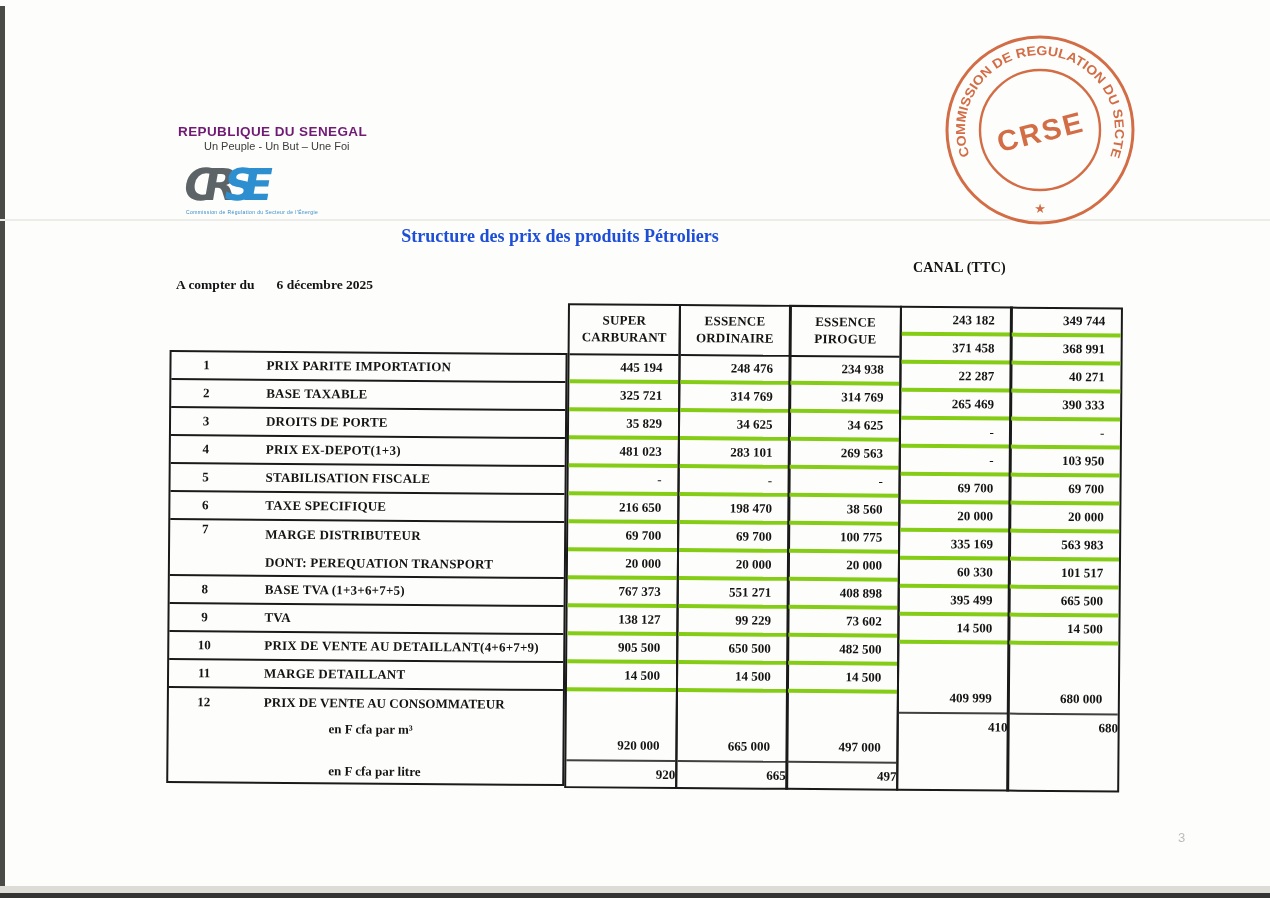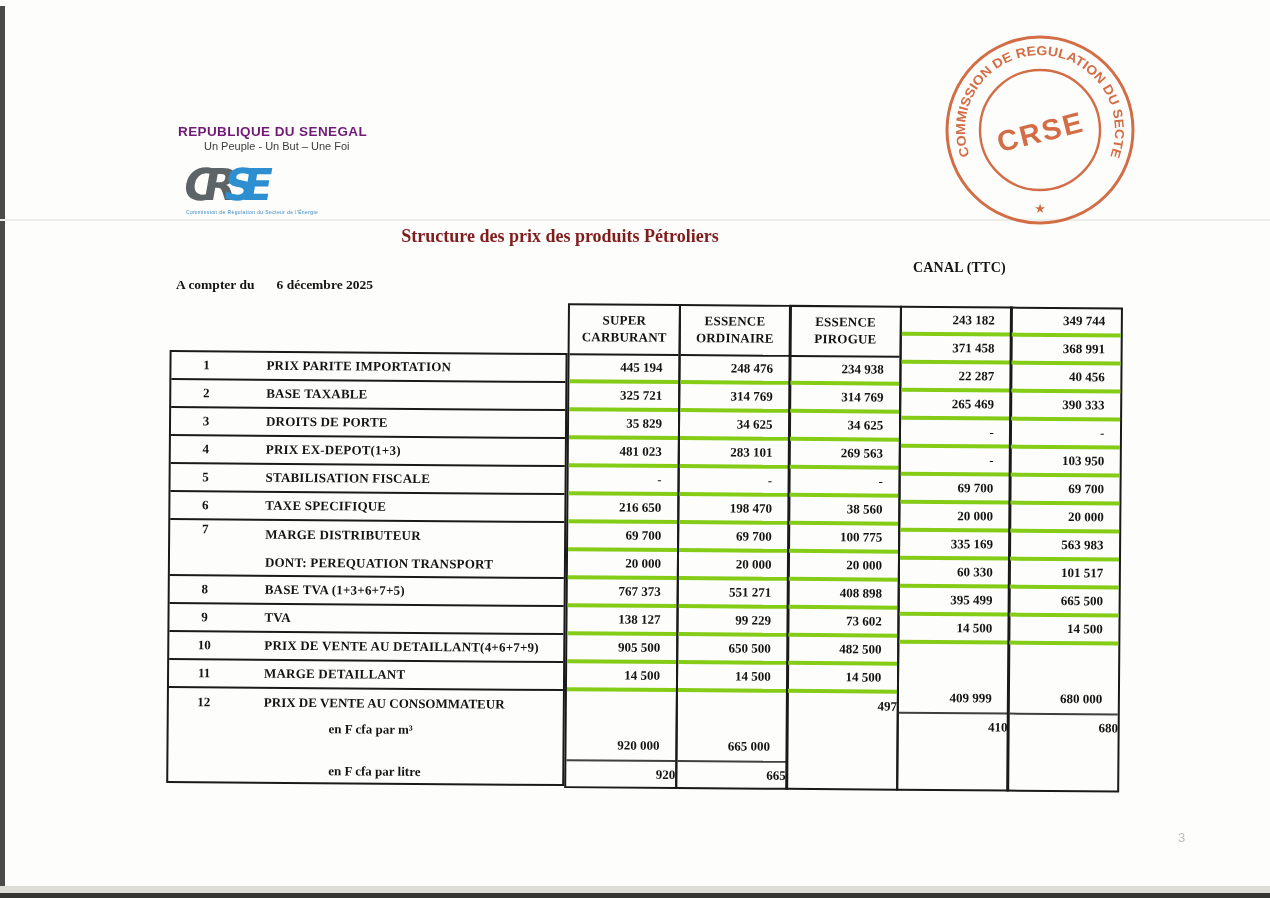--- a/index.html
+++ b/index.html
@@ -23,21 +23,21 @@
   .crse-logo .g{color:#5d6468;}
   .crse-logo .b{color:#2e8fd0;}
   .crse-logo .r{margin-left:-10px;}
   .logo-sub{margin-top:2px;margin-left:8px;font-family:"Liberation Sans",sans-serif;font-size:5px;color:#3489c6;white-space:nowrap;letter-spacing:.4px;}
 
   
   .stamp{position:absolute;left:940px;top:30px;width:200px;height:200px;opacity:.92;}
 
   
   .doc-title{position:absolute;left:300px;top:226px;width:520px;text-align:center;
-    font-size:18px;font-weight:bold;color:#7f1d1d;}
+    font-size:18px;font-weight:bold;color:#1d4ed8;}
   .canal{position:absolute;left:913px;top:260px;font-size:14px;font-weight:bold;letter-spacing:.2px;}
   .date-line{position:absolute;left:176px;top:277px;font-size:13.5px;font-weight:bold;}
   .date-line .dt{margin-left:22px;}
 
   
   .ptable{position:absolute;left:170px;top:300px;width:963px;height:483px;transform:rotate(.45deg);transform-origin:0 0;font-size:13px;font-weight:bold;}
   .labelcol{position:absolute;left:0;top:50px;width:398px;height:433px;border:2.5px solid #1a1a1a;box-sizing:border-box;background:transparent;}
   .lrow{height:28px;border-bottom:2px solid #1a1a1a;display:flex;align-items:center;box-sizing:border-box;}
   .lrow .num{width:70px;text-align:center;flex:0 0 70px;}
   .lrow .lbl{margin-left:25px;white-space:nowrap;letter-spacing:.2px;}
@@ -193,20 +193,21 @@
         <div class="vcell">34 625</div>
         <div class="vcell">269 563</div>
         <div class="vcell">-</div>
         <div class="vcell">38 560</div>
         <div class="vcell">100 775</div>
         <div class="vcell">20 000</div>
         <div class="vcell">408 898</div>
         <div class="vcell">73 602</div>
         <div class="vcell">482 500</div>
         <div class="vcell">14 500</div>
+        <div class="vtall">497 000</div>
         <div class="vlast">497</div>
       </div>
       <div class="dcol">
         <div class="vcell">243 182</div>
         <div class="vcell">371 458</div>
         <div class="vcell">22 287</div>
         <div class="vcell">265 469</div>
         <div class="vcell">-</div>
         <div class="vcell">-</div>
         <div class="vcell">69 700</div>
@@ -214,21 +215,21 @@
         <div class="vcell">335 169</div>
         <div class="vcell">60 330</div>
         <div class="vcell">395 499</div>
         <div class="vcell">14 500</div>
         <div class="vtall">409 999</div>
         <div class="vlast">410</div>
       </div>
       <div class="dcol">
         <div class="vcell">349 744</div>
         <div class="vcell">368 991</div>
-        <div class="vcell">40 456</div>
+        <div class="vcell">40 271</div>
         <div class="vcell">390 333</div>
         <div class="vcell">-</div>
         <div class="vcell">103 950</div>
         <div class="vcell">69 700</div>
         <div class="vcell">20 000</div>
         <div class="vcell">563 983</div>
         <div class="vcell">101 517</div>
         <div class="vcell">665 500</div>
         <div class="vcell">14 500</div>
         <div class="vtall">680 000</div>

